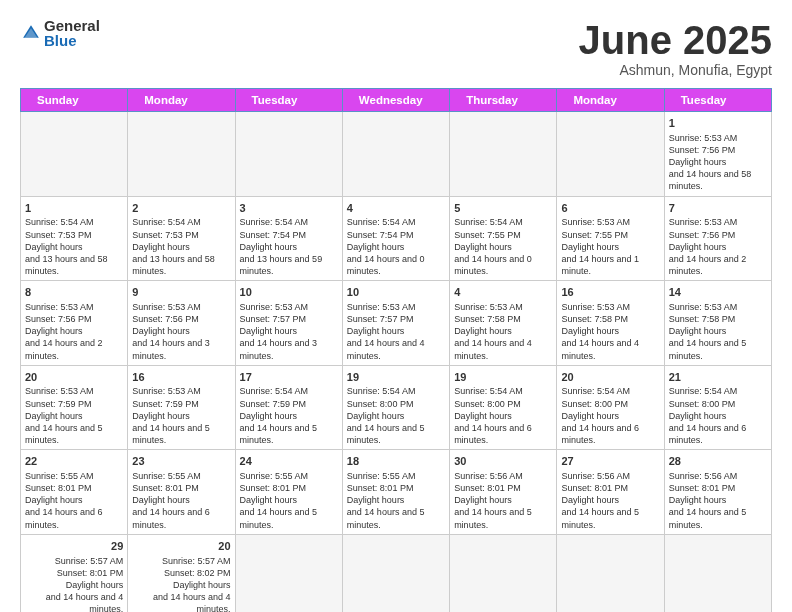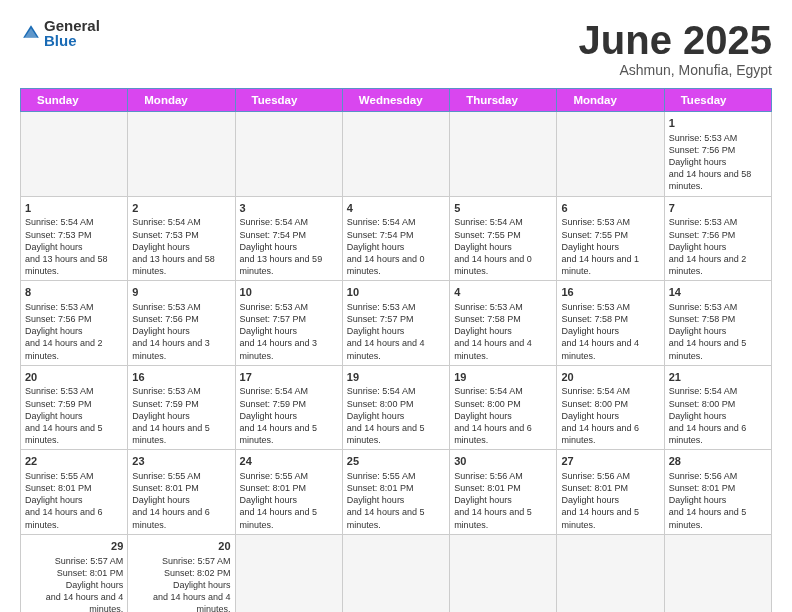--- a/index.html
+++ b/index.html
@@ -167,21 +167,21 @@
           <td><span class="day-number">17</span><span>Sunrise: 5:54 AM<br>Sunset: 7:59 PM<br>Daylight hours<br>and 14 hours and 5 minutes.</span></td>
           <td><span class="day-number">19</span><span>Sunrise: 5:54 AM<br>Sunset: 8:00 PM<br>Daylight hours<br>and 14 hours and 5 minutes.</span></td>
           <td><span class="day-number">19</span><span>Sunrise: 5:54 AM<br>Sunset: 8:00 PM<br>Daylight hours<br>and 14 hours and 6 minutes.</span></td>
           <td><span class="day-number">20</span><span>Sunrise: 5:54 AM<br>Sunset: 8:00 PM<br>Daylight hours<br>and 14 hours and 6 minutes.</span></td>
           <td><span class="day-number">21</span><span>Sunrise: 5:54 AM<br>Sunset: 8:00 PM<br>Daylight hours<br>and 14 hours and 6 minutes.</span></td>
         </tr>
         <tr>
           <td><span class="day-number">22</span><span>Sunrise: 5:55 AM<br>Sunset: 8:01 PM<br>Daylight hours<br>and 14 hours and 6 minutes.</span></td>
           <td><span class="day-number">23</span><span>Sunrise: 5:55 AM<br>Sunset: 8:01 PM<br>Daylight hours<br>and 14 hours and 6 minutes.</span></td>
           <td><span class="day-number">24</span><span>Sunrise: 5:55 AM<br>Sunset: 8:01 PM<br>Daylight hours<br>and 14 hours and 5 minutes.</span></td>
-          <td><span class="day-number">25</span><span>Sunrise: 5:55 AM<br>Sunset: 8:01 PM<br>Daylight hours<br>and 14 hours and 5 minutes.</span></td>
+          <td><span class="day-number">18</span><span>Sunrise: 5:55 AM<br>Sunset: 8:01 PM<br>Daylight hours<br>and 14 hours and 5 minutes.</span></td>
           <td><span class="day-number">30</span><span>Sunrise: 5:56 AM<br>Sunset: 8:01 PM<br>Daylight hours<br>and 14 hours and 5 minutes.</span></td>
           <td><span class="day-number">27</span><span>Sunrise: 5:56 AM<br>Sunset: 8:01 PM<br>Daylight hours<br>and 14 hours and 5 minutes.</span></td>
           <td><span class="day-number">28</span><span>Sunrise: 5:56 AM<br>Sunset: 8:01 PM<br>Daylight hours<br>and 14 hours and 5 minutes.</span></td>
         </tr>
         <tr>
           <td><span class="day-number">29</span><span>Sunrise: 5:57 AM<br>Sunset: 8:01 PM<br>Daylight hours<br>and 14 hours and 4 minutes.</span></td>
           <td><span class="day-number">20</span><span>Sunrise: 5:57 AM<br>Sunset: 8:02 PM<br>Daylight hours<br>and 14 hours and 4 minutes.</span></td>
           <td class="empty"></td>
           <td class="empty"></td>
           <td class="empty"></td>

